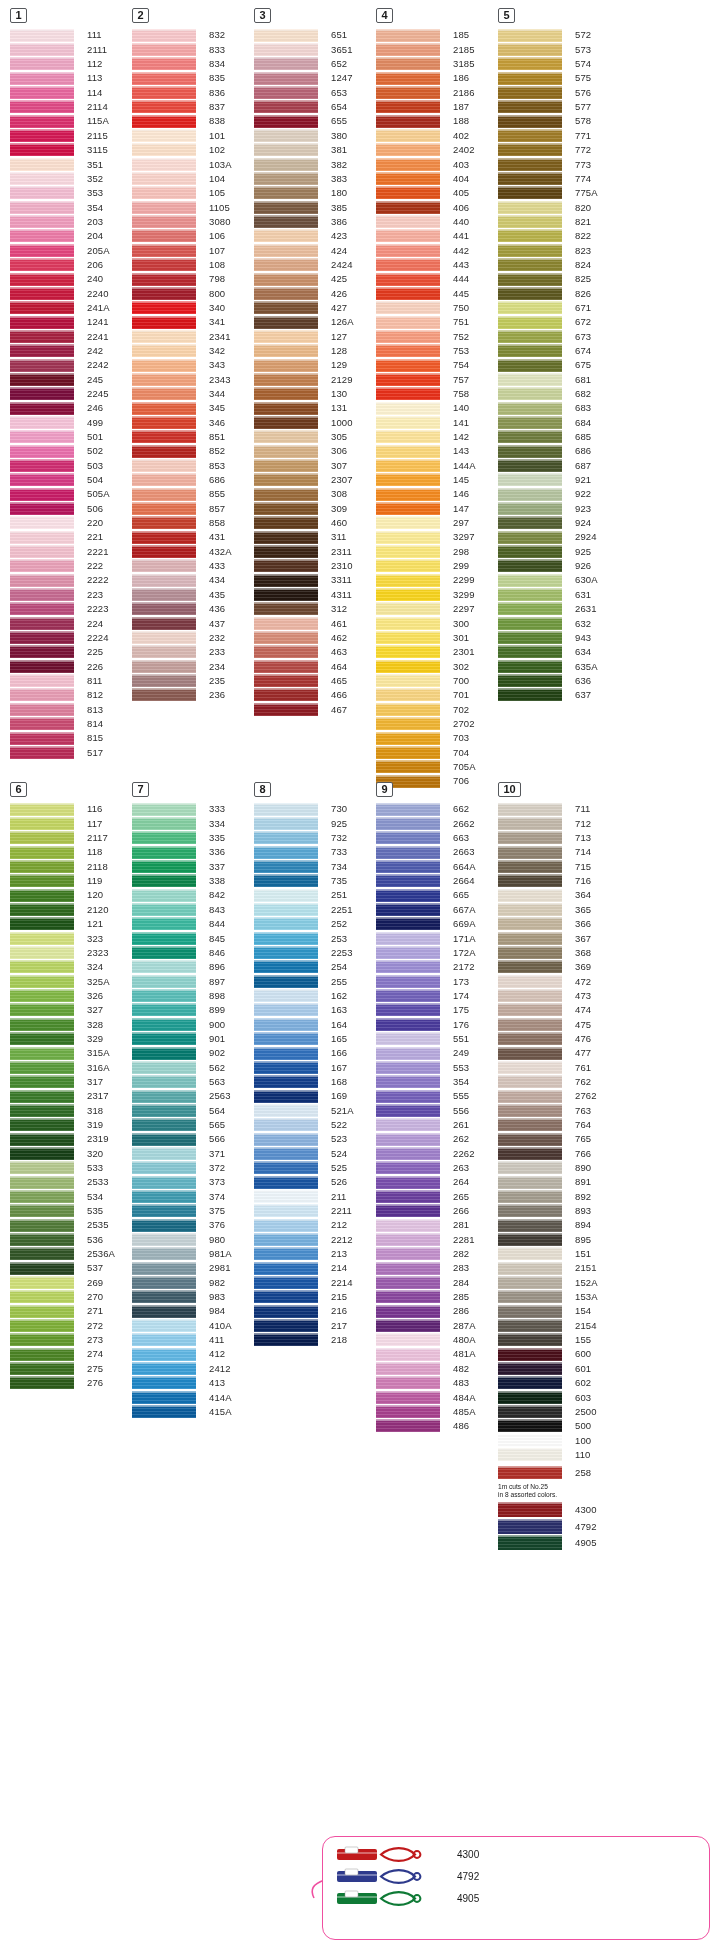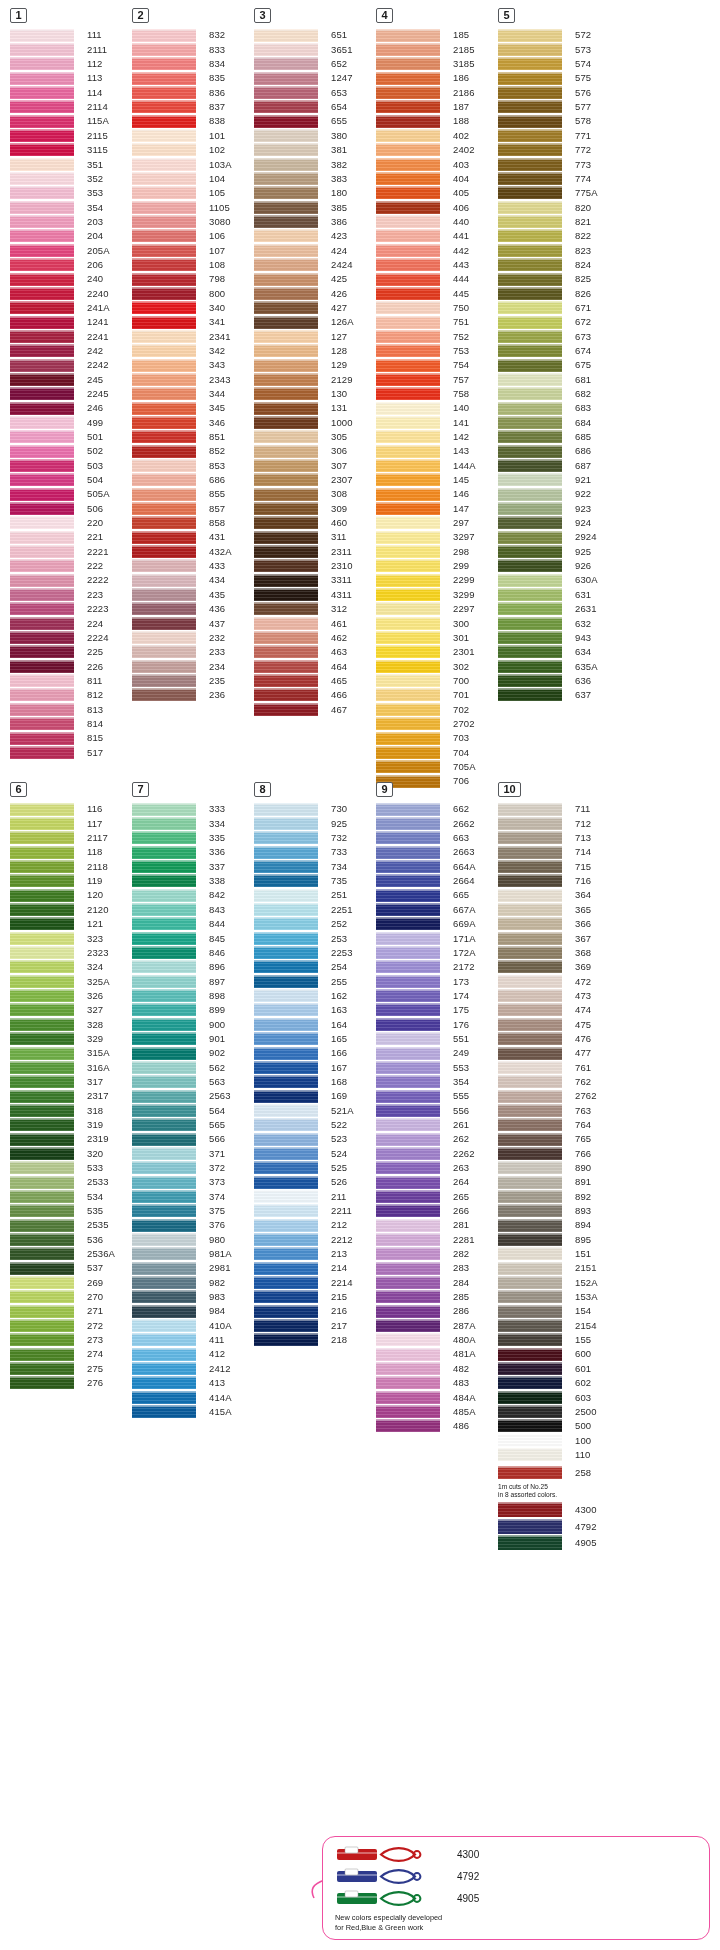--- a/index.html
+++ b/index.html
@@ -2071,19 +2071,15 @@
           <div class="skein"><svg width="96" height="19" viewBox="0 0 96 19">
               <rect x="2" y="4" width="40" height="11" rx="2" fill="#0f7a36"></rect>
               <rect x="2" y="7" width="40" height="2" fill="rgba(255,255,255,0.35)"></rect>
               <rect x="10" y="2" width="13" height="6" rx="1" fill="#ffffff" stroke="#999" stroke-width="0.5"></rect>
               <path d="M46,9.5 C56,1 72,1 80,9.5 C72,18 56,18 46,9.5 Z" fill="none" stroke="#0f7a36" stroke-width="2.2"></path>
               <circle cx="82" cy="9.5" r="3.4" fill="none" stroke="#0f7a36" stroke-width="2"></circle>
             </svg></div>
           <div class="promo-code">4905</div>
         </div>
       </div>
-    <div class="promo-text">
-      <div>New colors especially developed</div>
-      <div>for Red,Blue &amp; Green work</div>
-    </div>
   </div>
 
 </div>
 
 </body></html>

